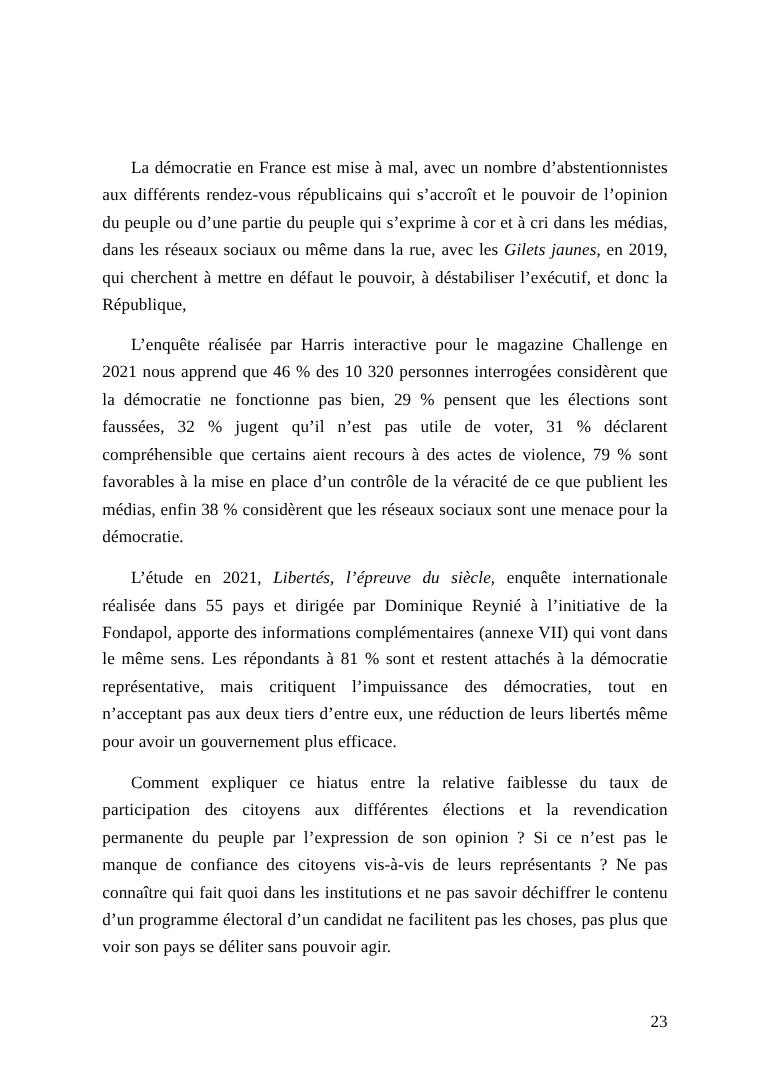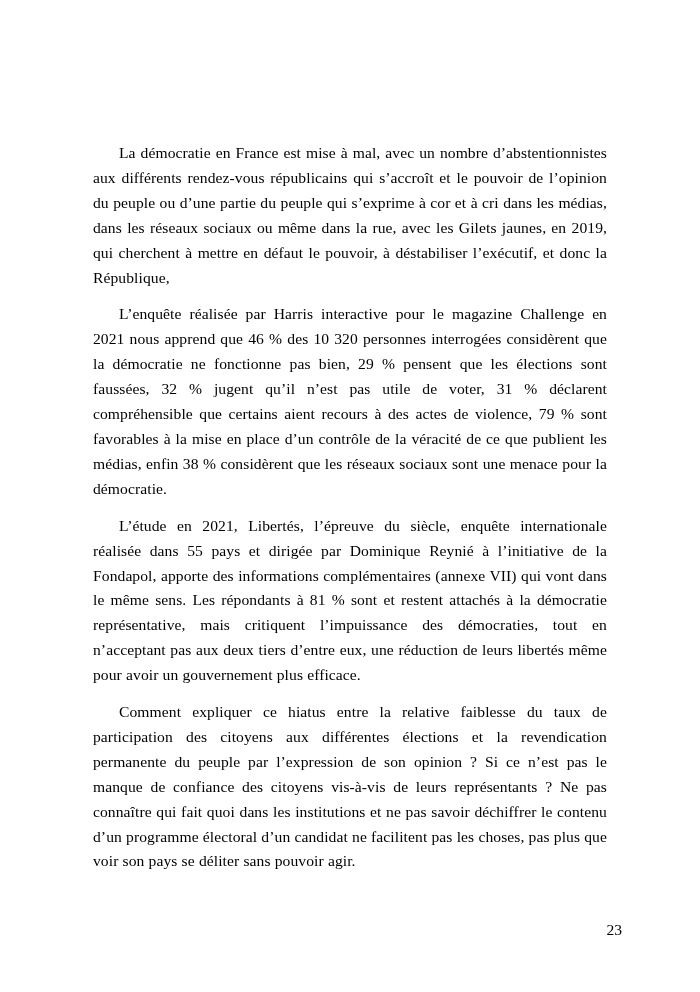--- a/index.html
+++ b/index.html
@@ -43,25 +43,26 @@
     word-spacing: 0.01em;
     -webkit-font-smoothing: antialiased;
     hyphens: none;
   }
 
   .para + .para {
     margin-top: 12px;
   }
 
   .italic {
+    font-style: italic;
   }
 
   .page-number {
     position: absolute;
-    left: 108px;
+    left: 93px;
     top: 918px;
     width: 514px;
     text-align: right;
     font-size: 15.6px;
     line-height: 24.9px;
   }
 </style>
 </head>
 <body>
 

